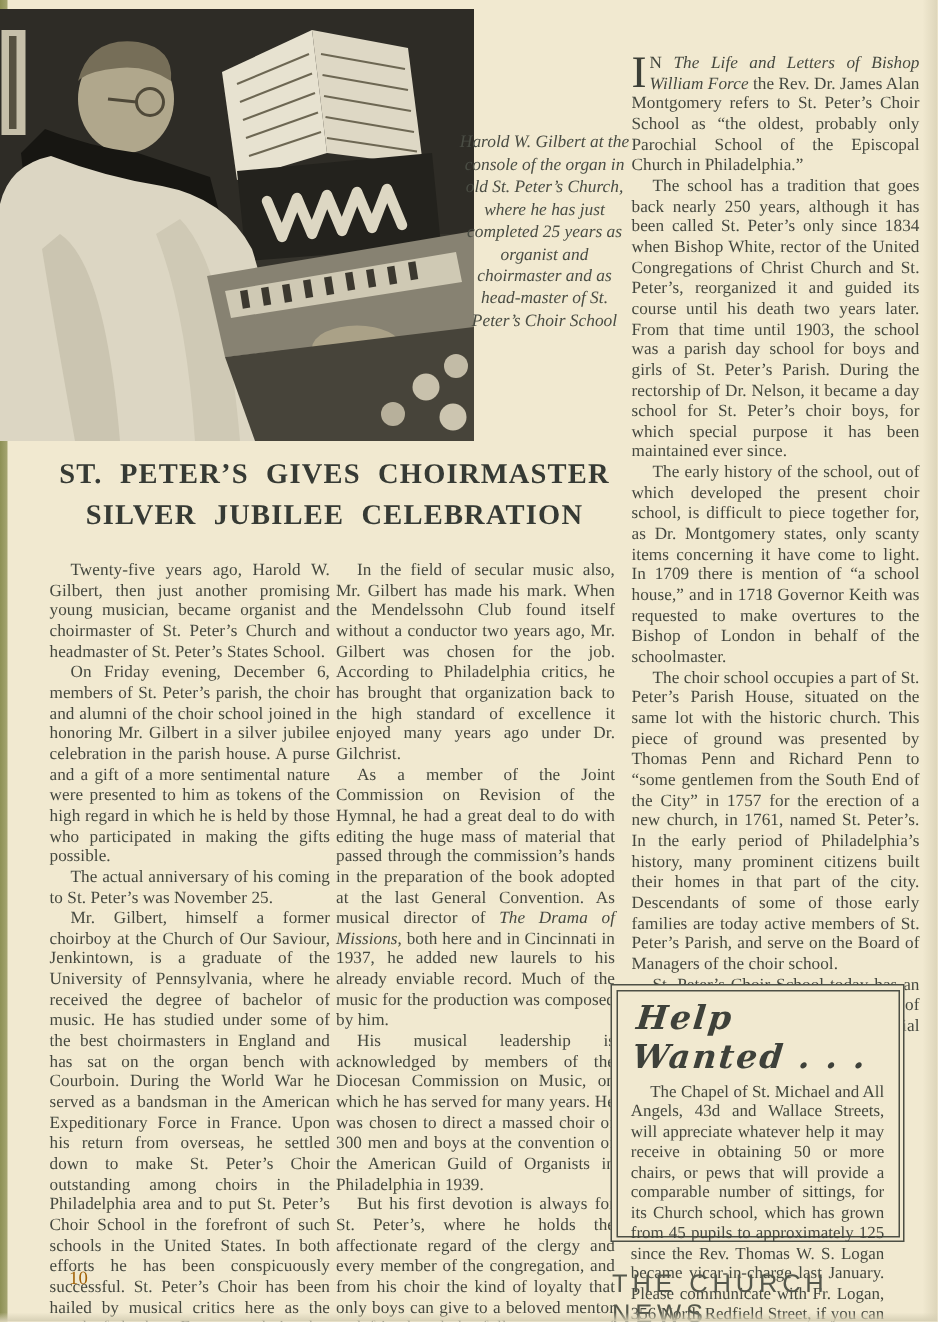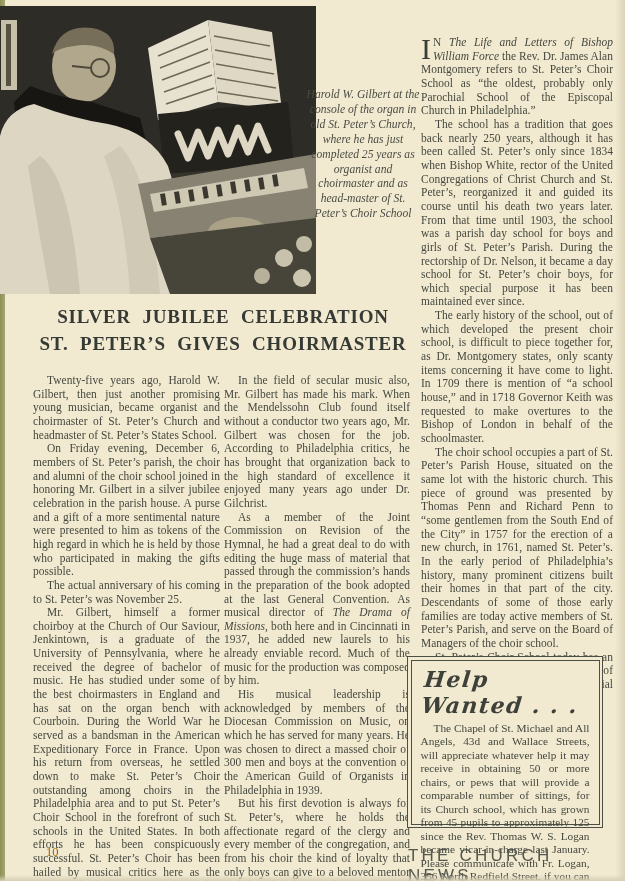--- a/index.html
+++ b/index.html
@@ -193,22 +193,22 @@
     <p class="no-indent">
       <span class="dropcap">I</span><span>N </span><span class="ital">The Life and Letters of Bishop William Force</span><span> the Rev. Dr. James Alan Montgomery refers to St. Peter’s Choir School as “the oldest, probably only Parochial School of the Episcopal Church in Philadelphia.”</span>
     </p>
     <p>The school has a tradition that goes back nearly 250 years, although it has been called St. Peter’s only since 1834 when Bishop White, rector of the United Congregations of Christ Church and St. Peter’s, reorganized it and guided its course until his death two years later. From that time until 1903, the school was a parish day school for boys and girls of St. Peter’s Parish. During the rectorship of Dr. Nelson, it became a day school for St. Peter’s choir boys, for which special purpose it has been maintained ever since.</p>
     <p>The early history of the school, out of which developed the present choir school, is difficult to piece together for, as Dr. Montgomery states, only scanty items concerning it have come to light. In 1709 there is mention of “a school house,” and in 1718 Governor Keith was requested to make overtures to the Bishop of London in behalf of the schoolmaster.</p>
     <p>The choir school occupies a part of St. Peter’s Parish House, situated on the same lot with the historic church. This piece of ground was presented by Thomas Penn and Richard Penn to “some gentlemen from the South End of the City” in 1757 for the erection of a new church, in 1761, named St. Peter’s. In the early period of Philadelphia’s history, many prominent citizens built their homes in that part of the city. Descendants of some of those early families are today active members of St. Peter’s Parish, and serve on the Board of Managers of the choir school.</p>
     <p>St. Peter’s Choir School today has an enrollment of 50 boys and a faculty of nine teachers, including the special instructors in music, physical</p>
   </div>
 
   <div class="headline">
+    <div>ST. PETER’S GIVES CHOIRMASTER</div>
     <div>SILVER JUBILEE CELEBRATION</div>
-    <div>ST. PETER’S GIVES CHOIRMASTER</div>
   </div>
 
   <div class="bodycol col1">
     <p>Twenty-five years ago, Harold W. Gilbert, then just another promising young musician, became organist and choirmaster of St. Peter’s Church and headmaster of St. Peter’s States School.</p>
     <p>On Friday evening, December 6, members of St. Peter’s parish, the choir and alumni of the choir school joined in honoring Mr. Gilbert in a silver jubilee celebration in the parish house. A purse and a gift of a more sentimental nature were presented to him as tokens of the high regard in which he is held by those who participated in making the gifts possible.</p>
     <p>The actual anniversary of his coming to St. Peter’s was November 25.</p>
     <p>Mr. Gilbert, himself a former choirboy at the Church of Our Saviour, Jenkintown, is a graduate of the University of Pennsylvania, where he received the degree of bachelor of music. He has studied under some of the best choirmasters in England and has sat on the organ bench with Courboin. During the World War he served as a bandsman in the American Expeditionary Force in France. Upon his return from overseas, he settled down to make St. Peter’s Choir outstanding among choirs in the Philadelphia area and to put St. Peter’s Choir School in the forefront of such schools in the United States. In both efforts he has been conspicuously successful. St. Peter’s Choir has been hailed by musical critics here as the equal of the best European choirs that have toured this country, while educators have nothing but the highest praise for the</p>
   </div>
 
   <div class="bodycol col2">

